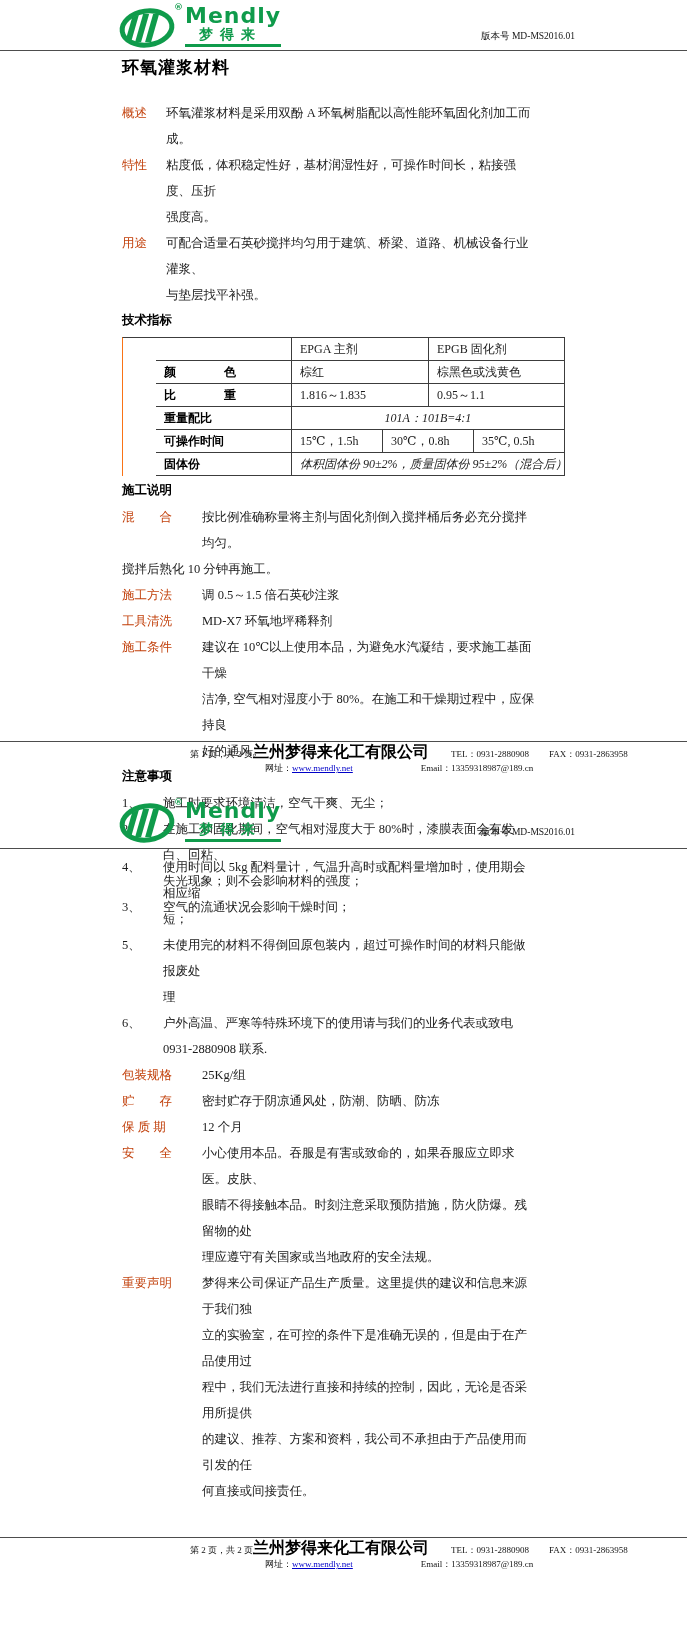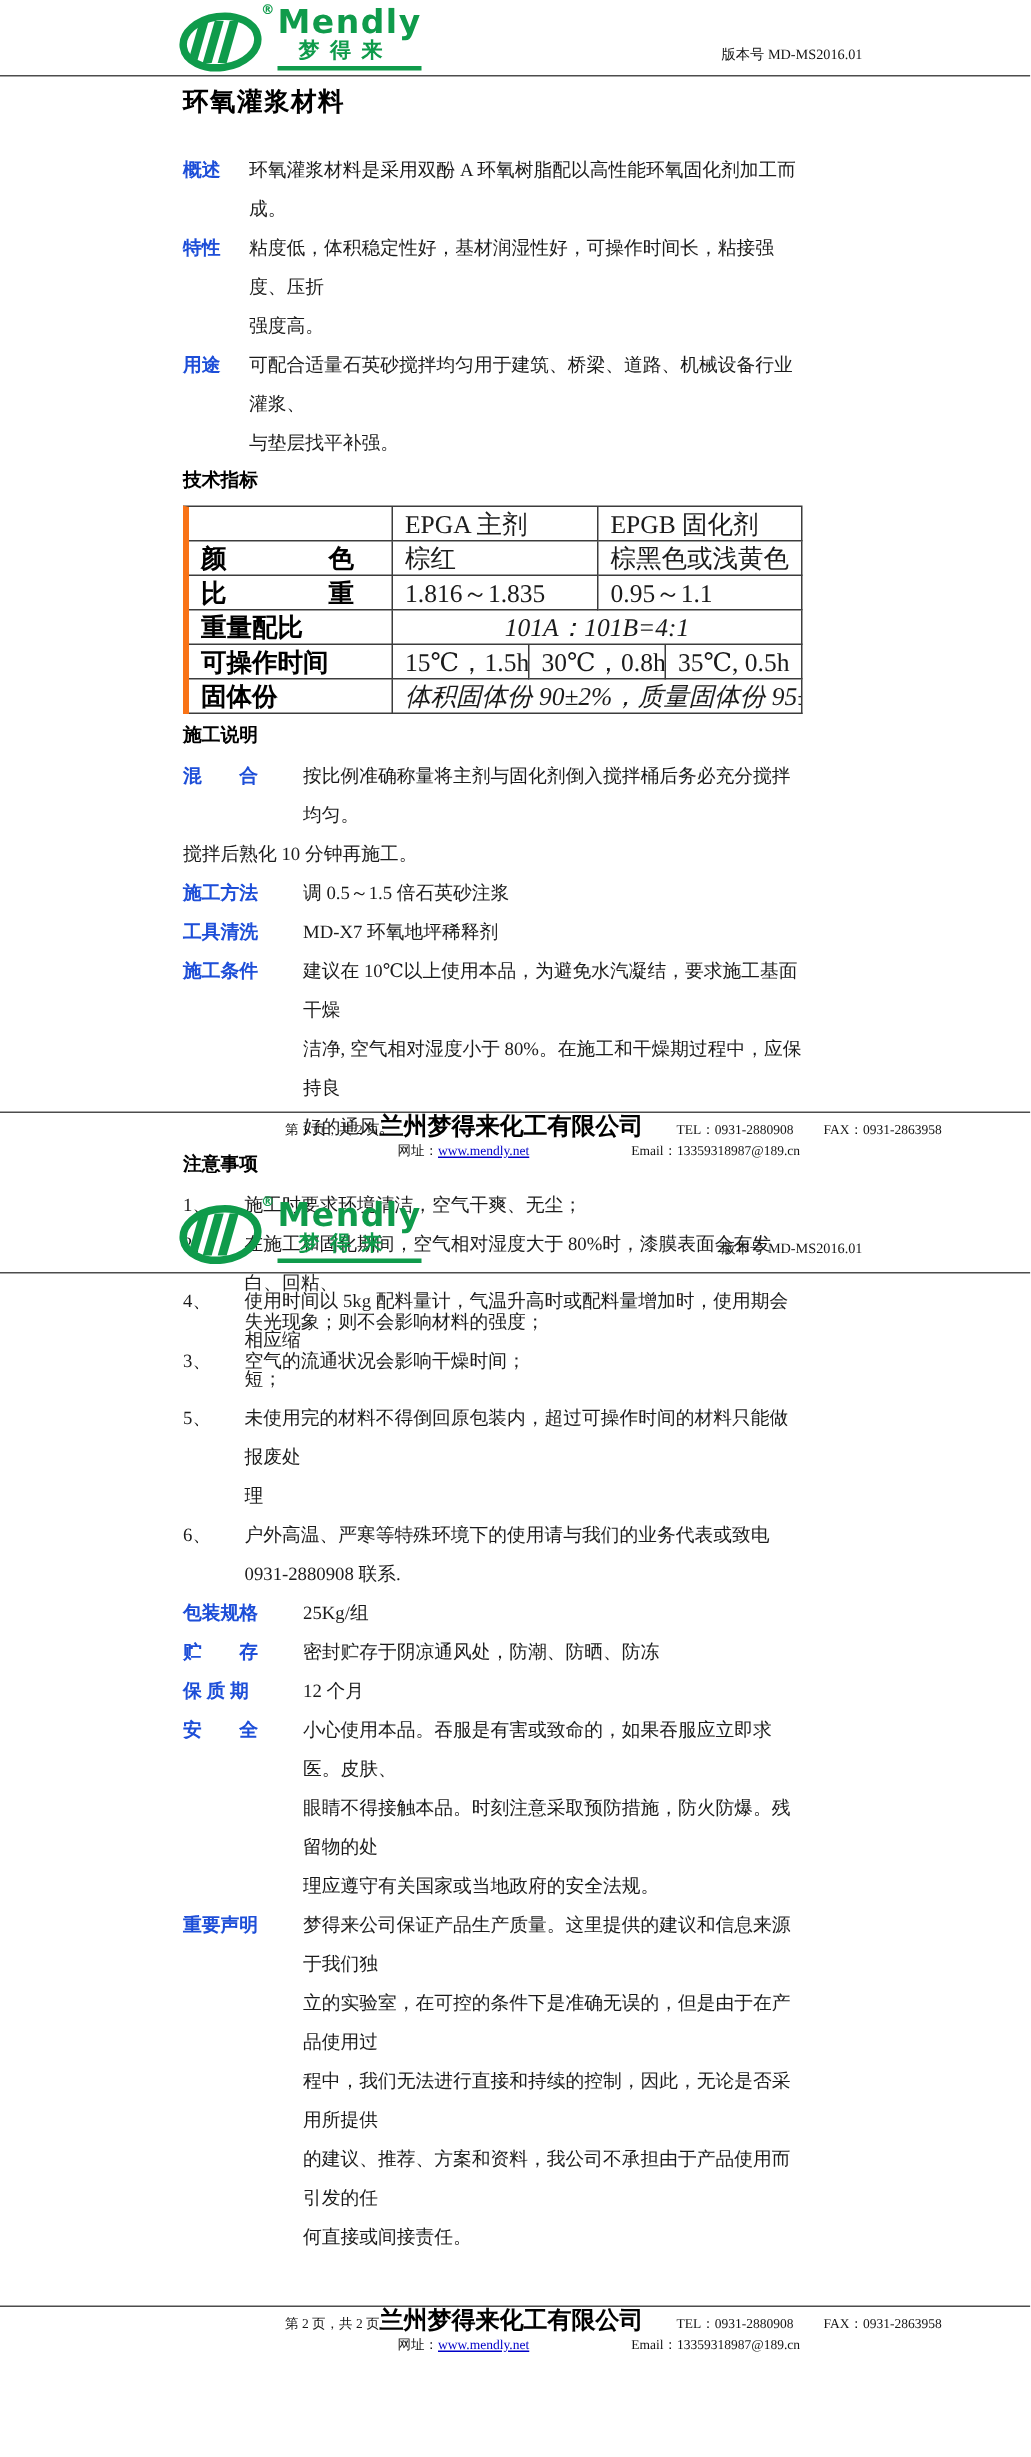--- a/index.html
+++ b/index.html
@@ -17,28 +17,28 @@
   .brand-cn{color:#0f9b4b;font-weight:bold;font-size:14px;line-height:17px;
             letter-spacing:7px;margin-left:14px;font-family:"DejaVu Sans",sans-serif;}
   .version{position:absolute;right:112px;font-size:9.5px;color:#141414;}
   .rule{position:absolute;left:0;width:687px;height:0;border-top:1px solid #4d4d4d;}
   
   .content{position:absolute;left:122px;width:414px;font-size:12.5px;line-height:26px;}
   .page-title{position:absolute;left:122px;top:56px;font-size:17px;font-weight:bold;
               color:#000;letter-spacing:1px;}
   .h2{font-weight:bold;line-height:26px;color:#000;font-family:Liberation Mono, monospace;}
   .para{display:flex;align-items:flex-start;}
-  .lbl{font-weight:bold;color:#1d4ed8;flex:0 0 44px;white-space:nowrap;}
+  .lbl{font-weight:normal;color:#c2410c;flex:0 0 44px;white-space:nowrap;}
   .lbl.w4{flex:0 0 80px;}
   .num{flex:0 0 41px;}
   .txt{flex:1;white-space:pre-line;}
   .fullline{white-space:pre-line;}
   
-  .tbl{border-top:1px solid #3c3c3c;border-left:4px solid #f97316;width:409px;
-       font-size:17px;margin:3px 0 2px 0;}
+  .tbl{border-top:1px solid #3c3c3c;border-left:1px solid #f97316;width:409px;
+       font-size:12px;margin:3px 0 2px 0;padding-left:33px;}
   .trow{display:flex;}
   .tcell{border-right:1px solid #3c3c3c;border-bottom:1px solid #3c3c3c;
          height:23px;line-height:23px;padding-left:8px;box-sizing:border-box;
          white-space:nowrap;overflow:hidden;}
   .c-lbl{width:136px;font-weight:bold;color:#000;}
   .c-a{width:137px;}
   .c-b{width:136px;}
   .c-span{width:273px;font-style:italic;}
   .c-center{text-align:center;padding-left:0;}
   .c-third{width:91px;}

